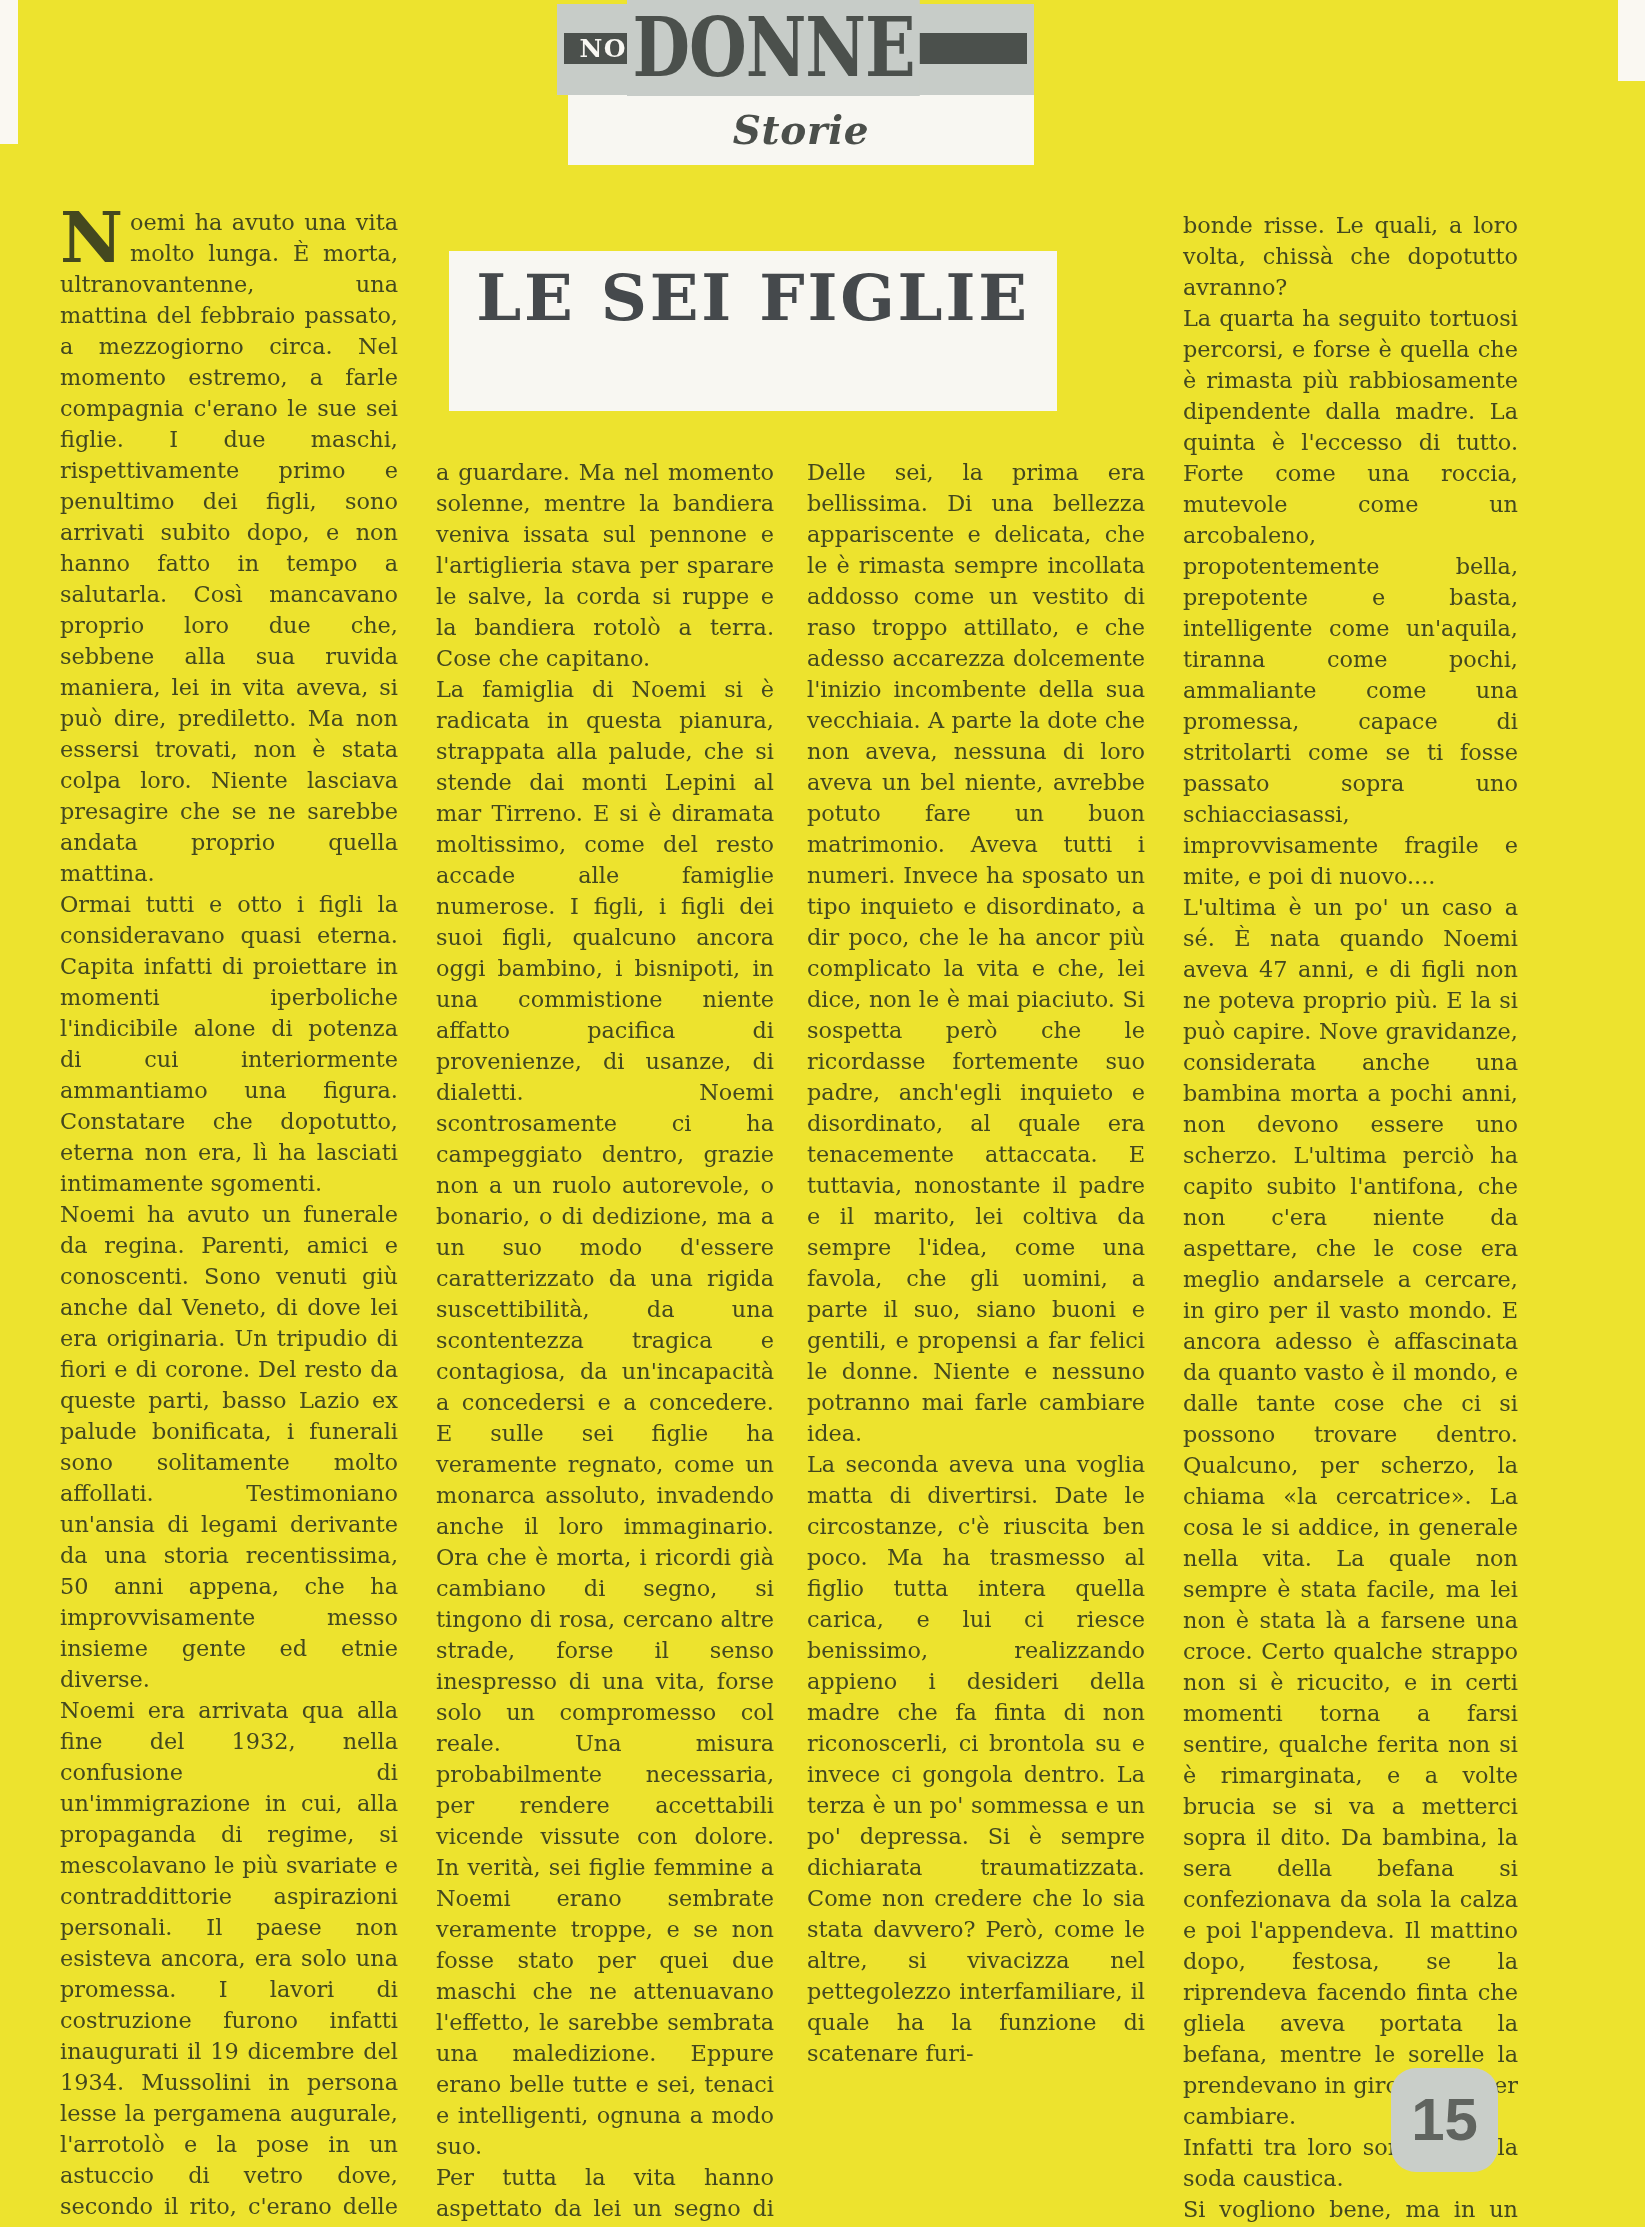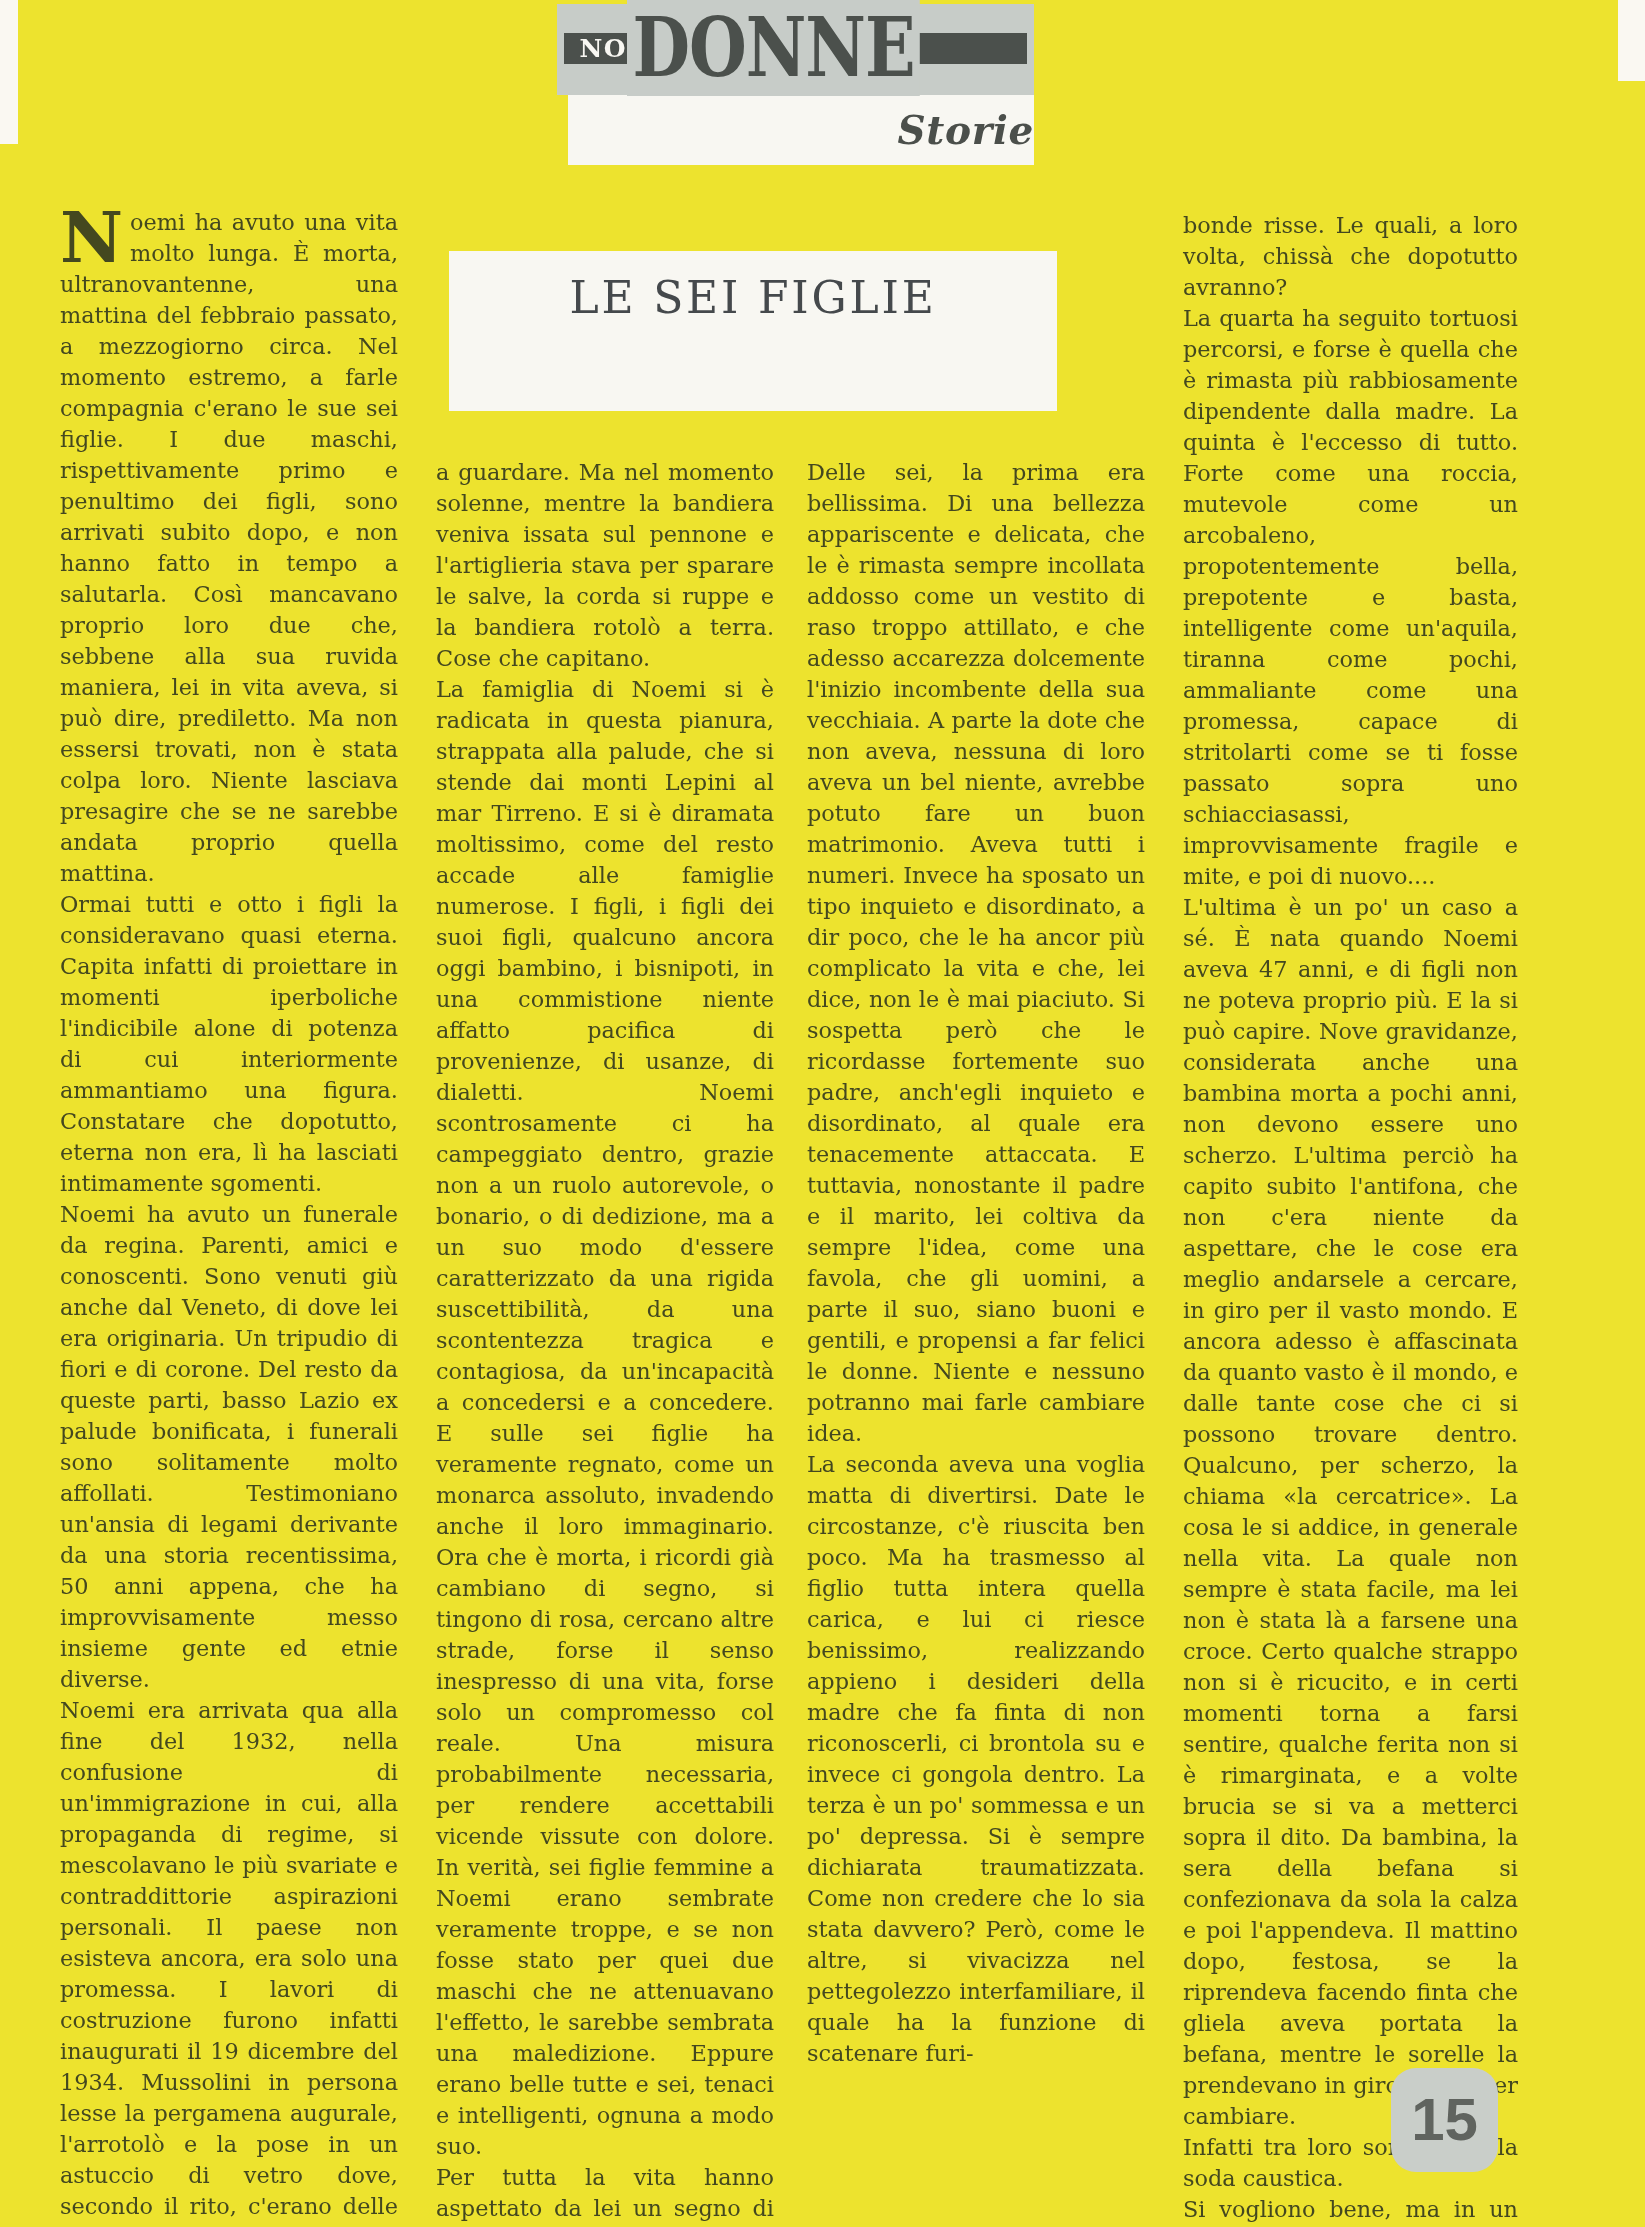--- a/index.html
+++ b/index.html
@@ -29,34 +29,34 @@
   }
   .masthead .donne {
     position:absolute; left:70px; top:-5.6px; z-index:3;
     background:#C7CCC8; padding:0 7px;
     color:#4B504C; font-weight:bold; font-size:83px; line-height:97px;
     letter-spacing:-1.4px;
     transform:scaleX(.80); transform-origin:left center;
   }
   .storie-box {
     position:absolute; left:568px; top:95px; width:466px; height:70px;
-    background:#F8F7F2; text-align:right;
+    background:#F8F7F2; text-align:center;
   }
   .storie-box .storie {
     font-style:italic; font-weight:bold; font-size:39px; line-height:70px;
     color:#4B4F4B; letter-spacing:0.7px;
   }
 
   
   .headline-box {
     position:absolute; left:449px; top:251px; width:608px; height:160px;
     background:#F8F7F2; text-align:center; color:#45494C;
   }
   .headline-box .hl {
-    font-weight:normal; font-size:44px; line-height:64px; letter-spacing:2.8px;
+    font-weight:bold; font-size:64px; line-height:64px; letter-spacing:2.8px;
     display:block;
   }
   .headline-box .hl.first { margin-top:15.4px; }
 
   
   .col {
     position:absolute; width:338px;
     color:#44481F; font-size:22.4px; line-height:31px;
     text-align:justify; hyphens:auto;
   }

